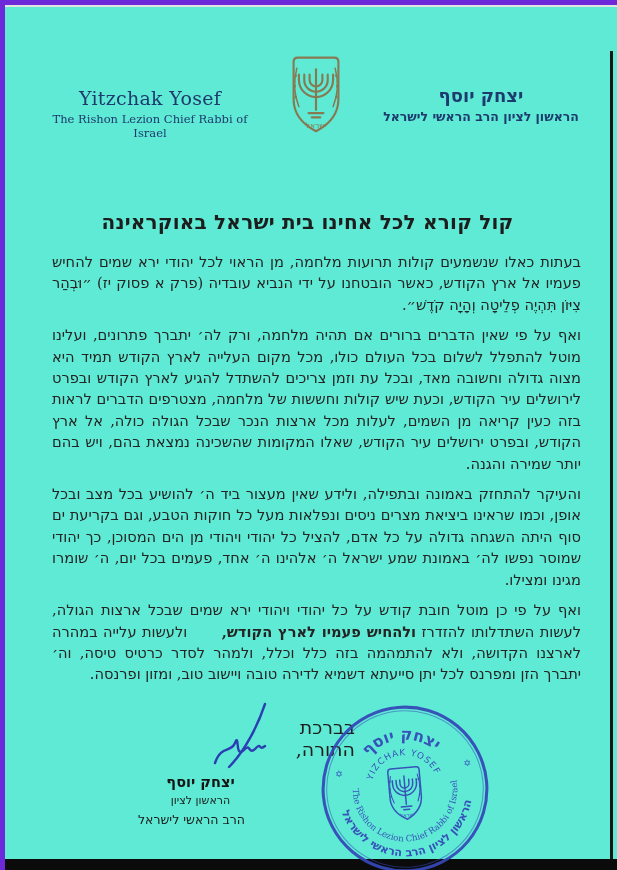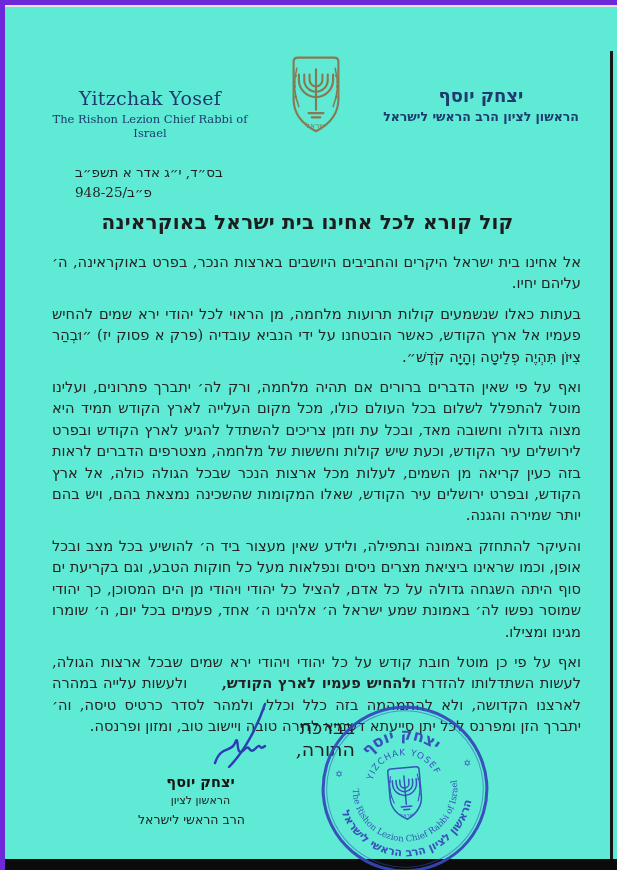--- a/index.html
+++ b/index.html
@@ -86,29 +86,24 @@
 
   <svg class="emblem-main" viewBox="0 0 60 78">
     <use href="#emblem"></use>
   </svg>
 
   <div class="hdr-right">
     <div class="nm">יצחק יוסף</div>
     <div class="sub">הראשון לציון הרב הראשי לישראל</div>
   </div>
 
-  <div class="meta">
-    <div>בס״ד, י״ג אדר א תשפ״ב</div>
-    <div>פ״ב/948-25</div>
-  </div>
 
   <div class="title">קול קורא לכל אחינו בית ישראל באוקראינה</div>
 
   <div class="body">
-    <p>אל אחינו בית ישראל היקרים והחביבים היושבים בארצות הנכר, בפרט באוקראינה, ה׳ עליהם יחיו.</p>
     <p>בעתות כאלו שנשמעים קולות תרועות מלחמה, מן הראוי לכל יהודי ירא שמים להחיש פעמיו אל ארץ הקודש, כאשר הובטחנו על ידי הנביא עובדיה (פרק א פסוק יז) ״וּבְהַר צִיּוֹן תִּהְיֶה פְלֵיטָה וְהָיָה קֹדֶשׁ״.</p>
     <p>ואף על פי שאין הדברים ברורים אם תהיה מלחמה, ורק לה׳ יתברך פתרונים, ועלינו מוטל להתפלל לשלום בכל העולם כולו, מכל מקום העלייה לארץ הקודש תמיד היא מצוה גדולה וחשובה מאד, ובכל עת וזמן צריכים להשתדל להגיע לארץ הקודש ובפרט לירושלים עיר הקודש, וכעת שיש קולות וחששות של מלחמה, מצטרפים הדברים לראות בזה כעין קריאה מן השמים, לעלות מכל ארצות הנכר שבכל הגולה כולה, אל ארץ הקודש, ובפרט ירושלים עיר הקודש, שאלו המקומות שהשכינה נמצאת בהם, ויש בהם יותר שמירה והגנה.</p>
     <p>והעיקר להתחזק באמונה ובתפילה, ולידע שאין מעצור ביד ה׳ להושיע בכל מצב ובכל אופן, וכמו שראינו ביציאת מצרים ניסים ונפלאות מעל כל חוקות הטבע, וגם בקריעת ים סוף היתה השגחה גדולה על כל אדם, להציל כל יהודי ויהודי מן הים המסוכן, כך יהודי שמוסר נפשו לה׳ באמונת שמע ישראל ה׳ אלהינו ה׳ אחד, פעמים בכל יום, ה׳ שומרו מגינו ומצילו.</p>
     <p><span>ואף על פי כן מוטל חובת קודש על כל יהודי ויהודי ירא שמים שבכל ארצות הגולה, לעשות השתדלותו להזדרז </span><span class="b">ולהחיש פעמיו לארץ הקודש,</span><span> ולעשות עלייה במהרה לארצנו הקדושה, ולא להתמהמה בזה כלל וכלל, ולמהר לסדר כרטיס טיסה, וה׳ יתברך הזן ומפרנס לכל יתן סייעתא דשמיא לדירה טובה ויישוב טוב, ומזון ופרנסה.</span></p>
   </div>
 
   <div class="blessing">בברכת התורה,</div>
 
   <svg class="sig-scribble" viewBox="0 0 100 82">
     <g fill="none" stroke="#2b3fb2" stroke-width="2.4" stroke-linecap="round">

